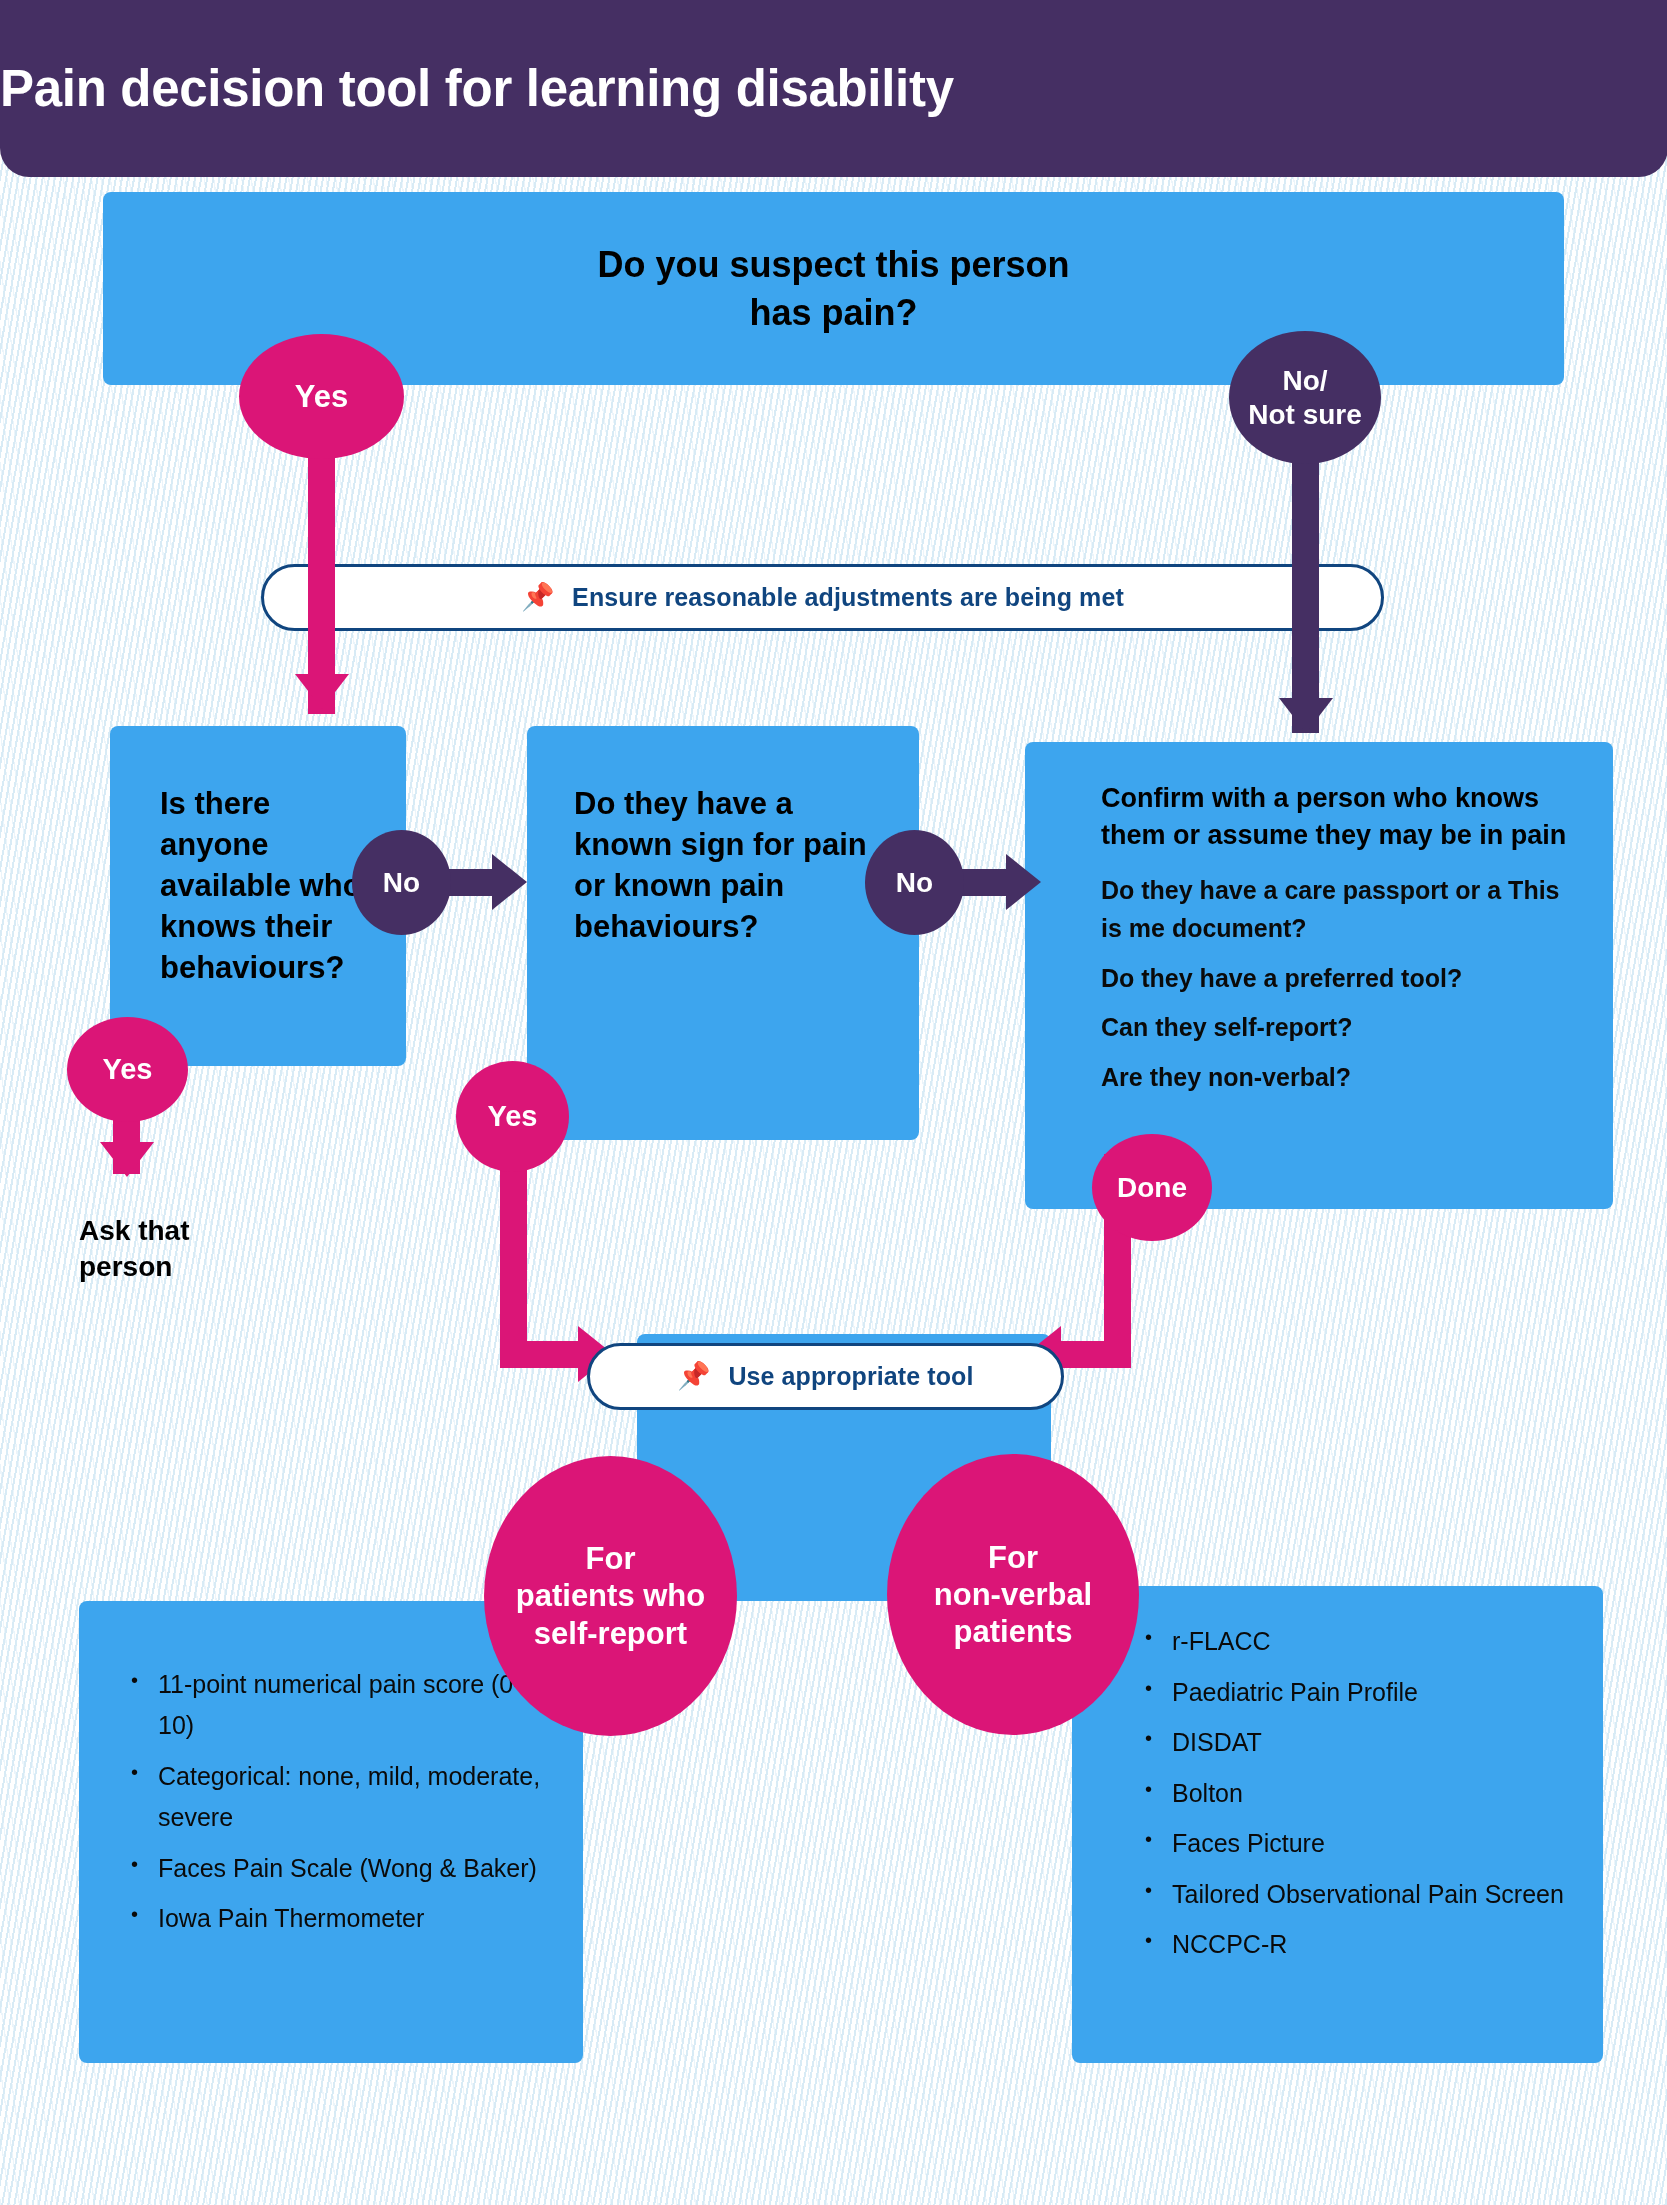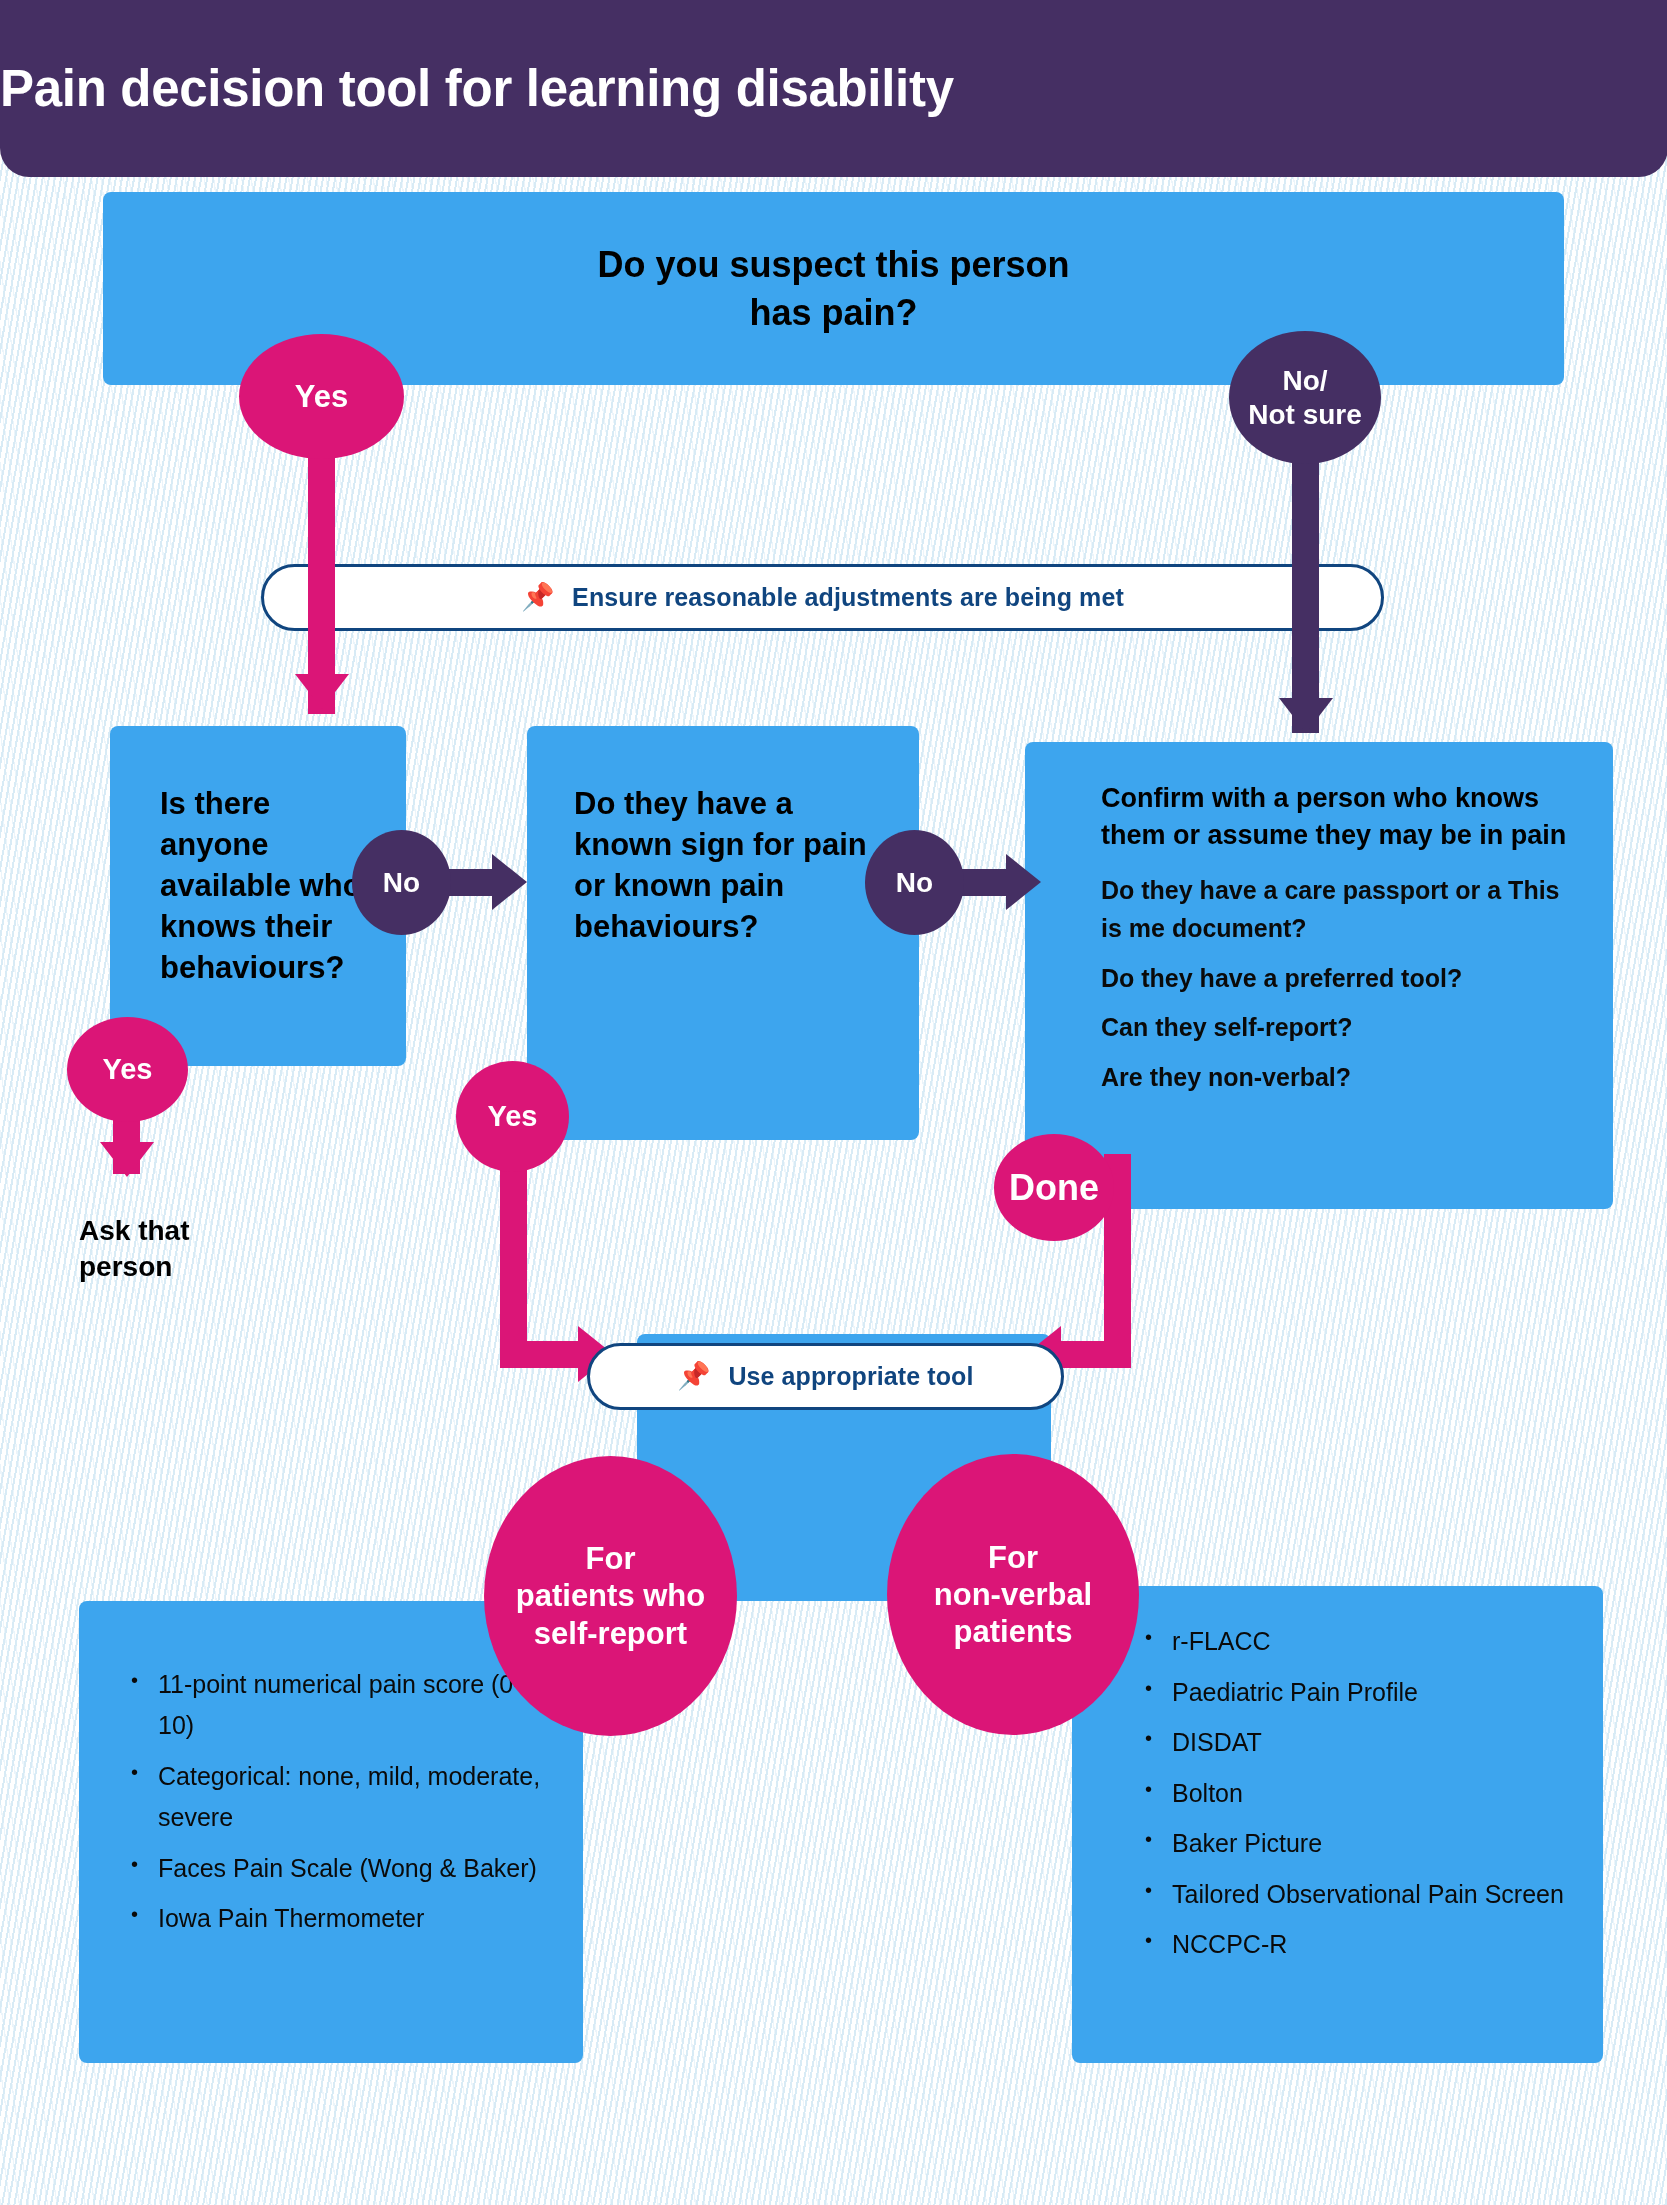--- a/index.html
+++ b/index.html
@@ -167,21 +167,21 @@
   <div class="stem pink" style="left:500px;top:1121px;width:27px;height:247px;"></div>
   <div class="stem pink" style="left:500px;top:1341px;width:80px;height:27px;"></div>
   <div class="arrowhead ah-right pink" style="left:578px;top:1326px;"></div>
   <div class="circ pink" style="left:456px;top:1061px;width:113px;height:111px;font-size:29px;">
     <span>Yes</span>
   </div>
 
   <div class="stem pink" style="left:1104px;top:1154px;width:27px;height:213px;"></div>
   <div class="stem pink" style="left:1061px;top:1341px;width:70px;height:27px;"></div>
   <div class="arrowhead ah-left pink" style="left:1026px;top:1326px;"></div>
-  <div class="circ pink" style="left:994px;top:1134px;width:120px;height:107px;font-size:36px;text-align:right;">
+  <div class="circ pink" style="left:1092px;top:1134px;width:120px;height:107px;font-size:28px;text-align:right;">
     <span>Done</span>
   </div>
 
   <div class="bluebox" style="left:637px;top:1334px;width:414px;height:267px;z-index:1;"></div>
 
   <div class="pill" style="left:587px;top:1343px;width:477px;height:67px;z-index:7;">
     <span class="pin">📌</span>
     <span class="ptext">Use appropriate tool</span>
   </div>
 
@@ -195,21 +195,21 @@
     </ul>
   </div>
 
   <div class="bluebox" style="left:1072px;top:1586px;width:531px;height:477px;"></div>
   <div class="boxpad" style="left:1141px;top:1621px;width:454px;z-index:3;">
     <ul class="tools">
       <li>r-FLACC</li>
       <li>Paediatric Pain Profile</li>
       <li>DISDAT</li>
       <li>Bolton</li>
-      <li>Baker Picture</li>
+      <li>Faces Picture</li>
       <li>Tailored Observational Pain Screen</li>
       <li>NCCPC-R</li>
     </ul>
   </div>
 
   <div class="circ pink" style="left:484px;top:1456px;width:253px;height:280px;font-size:31px;z-index:8;">
     <div>
       <div>For</div>
       <div>patients who</div>
       <div>self-report</div>

